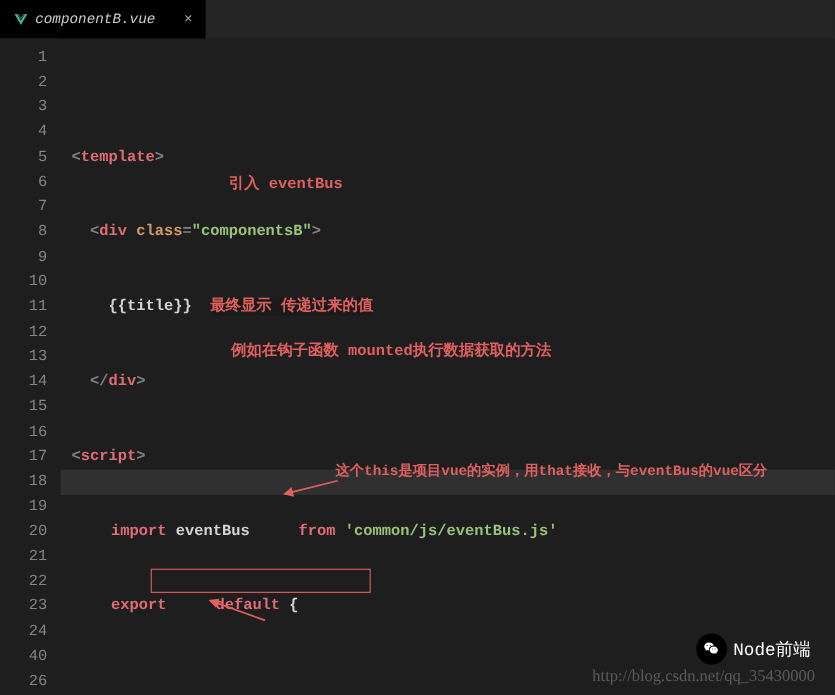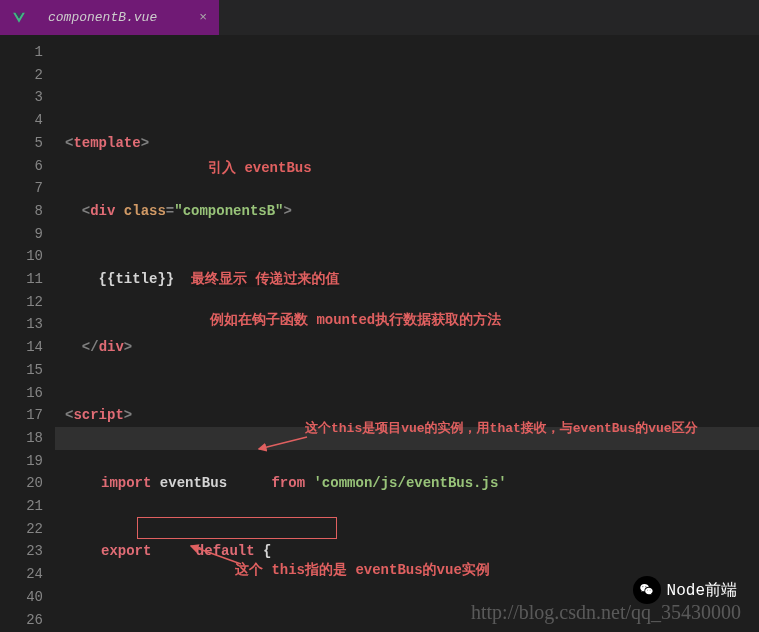--- a/index.html
+++ b/index.html
@@ -11,26 +11,26 @@
       overflow: hidden;
       font-size: 14px;
     }
     .tab-bar {
       background: #252526;
       height: 35px;
       display: flex;
       align-items: center;
     }
     .tab {
-      background: #701a75;
+      background: #000000;
       height: 35px;
       padding: 0 12px;
       display: flex;
       align-items: center;
-      gap: 22px;
+      gap: 6px;
       color: #ccc;
       font-size: 13px;
       font-style: italic;
     }
     .vue-icon {
       width: 14px;
       height: 14px;
       display: inline-block;
     }
     .close-x {
@@ -70,21 +70,21 @@
     .p { color: #808080; }
     .tag { color: #e06c75; }
     .attr { color: #d19a66; }
     .str { color: #98c379; }
     .kw2 { color: #e06c75; margin-left: 36px; }
     .var { color: #d4d4d4; }
     .comment-red { color: #e06060; background-color: rgba(0,0,0,0.1); }
     .annotation { position: absolute; color: #e06060; font-size: 14px; pointer-events: none; z-index: 5; }
     .box-outline { position: absolute; border: 1px solid #e06060; pointer-events: none; z-index: 4; }
     .arrow { position: absolute; pointer-events: none; z-index: 4; }
-    .watermark { position: absolute; color: rgba(200,200,200,0.35); font-family: serif; font-size: 20px; pointer-events: none; }
+    .watermark { position: absolute; color: rgba(200,200,200,0.35); font-family: serif; font-size: 15px; pointer-events: none; }
     .wechat-badge { position: absolute; right: 22px; bottom: 28px; display: flex; align-items: center; gap: 6px; color: #fff; font-size: 16px; font-weight: 500; z-index: 10; }
     .wechat-circle { width: 28px; height: 28px; background: #000; border-radius: 50%; display: flex; align-items: center; justify-content: center; }
   </style>
 </head>
 <body>
 
 <div class="tab-bar">
   <div class="tab">
     <span class="vue-icon">
       <svg viewBox="0 0 24 24" width="14" height="14">
@@ -152,21 +152,20 @@
     
     
     
     
     
 
     
     <div class="annotation" style="left:153px; top:calc(6px + 22.7px*5 + 2px);">引入 eventBus</div>
     <div class="annotation" style="left:155px; top:calc(6px + 22.7px*12 - 4px);">例如在钩子函数 mounted执行数据获取的方法</div>
     <div class="annotation" style="left:250px; top:calc(6px + 22.7px*16 + 14px); font-size:13px;">这个this是项目vue的实例，用that接收，与eventBus的vue区分</div>
-    <div class="annotation" style="left:180px; top:calc(6px + 22.7px*23 - 4px);">这个 this指的是 eventBus的vue实例</div>
 
     <div class="box-outline" style="left:82px; top:calc(6px + 22.7px*21 - 1px); width:200px; height:22px;"></div>
 
     <svg class="arrow" style="left:200px; top:calc(6px + 22.7px*17 + 6px);" width="56" height="20">
         <defs>
           <marker id="ah1" markerWidth="6" markerHeight="6" refX="5" refY="3" orient="auto">
             <path d="M0,0 L6,3 L0,6 Z" fill="#e06060"></path>
           </marker>
         </defs>
         <line x1="52" y1="4" x2="4" y2="16" stroke="#e06060" stroke-width="1.5" marker-end="url(#ah1)"></line>

